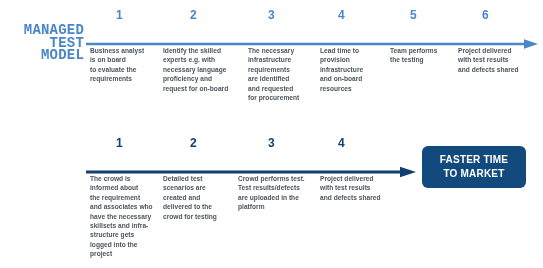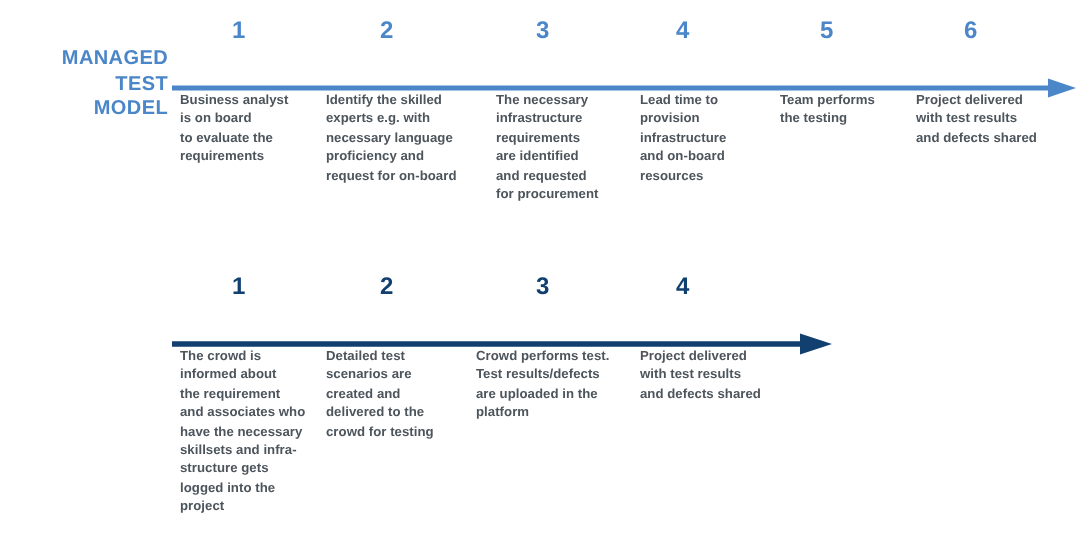--- a/index.html
+++ b/index.html
@@ -27,25 +27,26 @@
     width: 543px;
   }
   .row-managed { top: 0px; height: 134px; }
   .row-crowd   { top: 134px; height: 134px; }
 
   
   .side-label {
     position: absolute;
     text-align: right;
     font-weight: bold;
-    font-size: 10px;
+    font-size: 14px;
     letter-spacing: 0.2px;
     line-height: 12.5px;
     text-transform: uppercase;
     white-space: pre-line;
+    font-family: Liberation Mono, monospace;
   }
   .side-label.managed {
     left: 2px;
     top: 24px;
     width: 82px;
     color: #4a86c8;
   }
   .side-label.crowd {
     left: 2px;
     top: 18px;
@@ -187,15 +188,19 @@
 delivered to the
 crowd for testing</div>
     <div class="step-text" style="left:238px; width:82px;">Crowd performs test.
 Test results/defects
 are uploaded in the
 platform</div>
     <div class="step-text" style="left:320px; width:80px;">Project delivered
 with test results
 and defects shared</div>
 
+    <div class="outcome-badge">
+      <span class="badge-text">FASTER TIME
+TO MARKET</span>
+    </div>
   </div>
 
 </div>
 
 </body></html>

